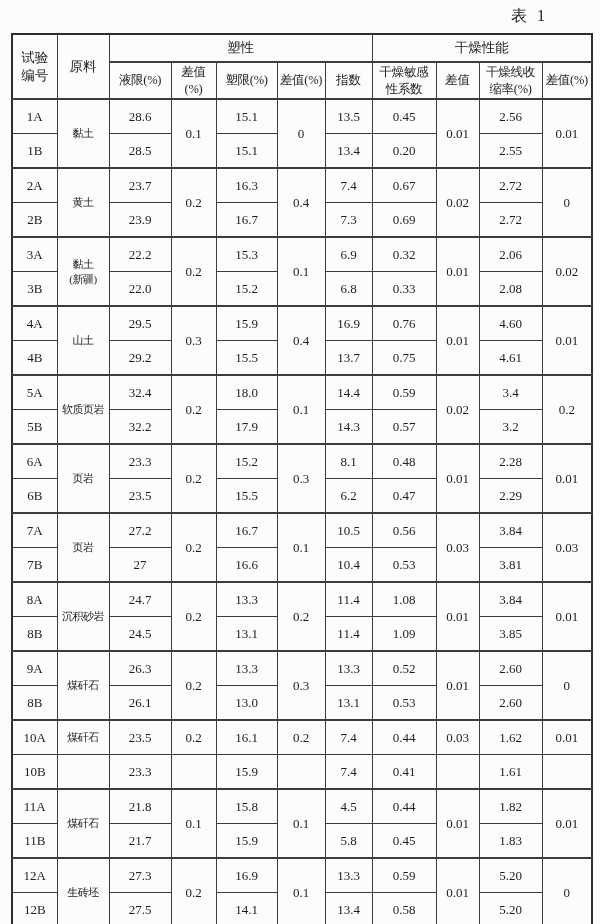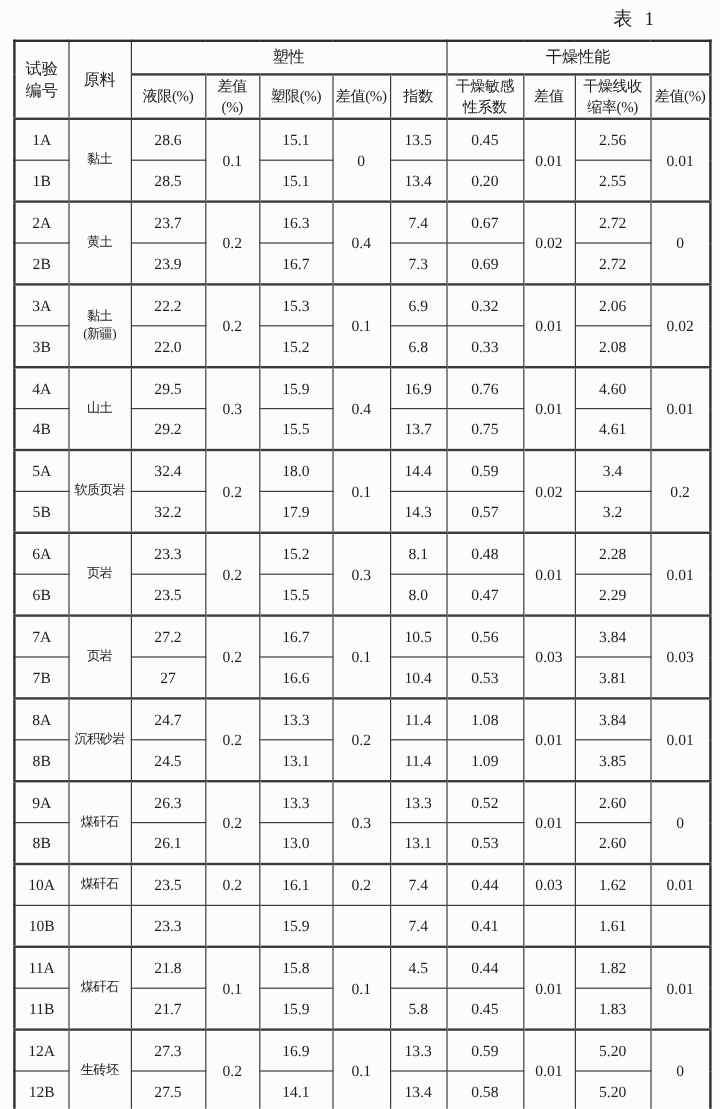--- a/index.html
+++ b/index.html
@@ -200,21 +200,21 @@
           <td data-name="index-cell">8.1</td>
           <td data-name="sensitivity-cell">0.48</td>
           <td data-name="sensitivity-diff-cell" rowspan="2">0.01</td>
           <td data-name="shrinkage-cell">2.28</td>
           <td data-name="shrinkage-diff-cell" rowspan="2">0.01</td>
         </tr>
         <tr data-name="table-row">
           <td data-name="test-id-cell">6B</td>
           <td data-name="liquid-limit-cell">23.5</td>
           <td data-name="plastic-limit-cell">15.5</td>
-          <td data-name="index-cell">8.0</td>
+          <td data-name="index-cell">6.2</td>
           <td data-name="sensitivity-cell">0.47</td>
           <td data-name="shrinkage-cell">2.29</td>
         </tr>
         <tr data-name="table-row" class="group-start">
           <td data-name="test-id-cell">7A</td>
           <td data-name="material-cell" rowspan="2">页岩</td>
           <td data-name="liquid-limit-cell">27.2</td>
           <td data-name="liquid-diff-cell" rowspan="2">0.2</td>
           <td data-name="plastic-limit-cell">16.7</td>
           <td data-name="plastic-diff-cell" rowspan="2">0.1</td>

